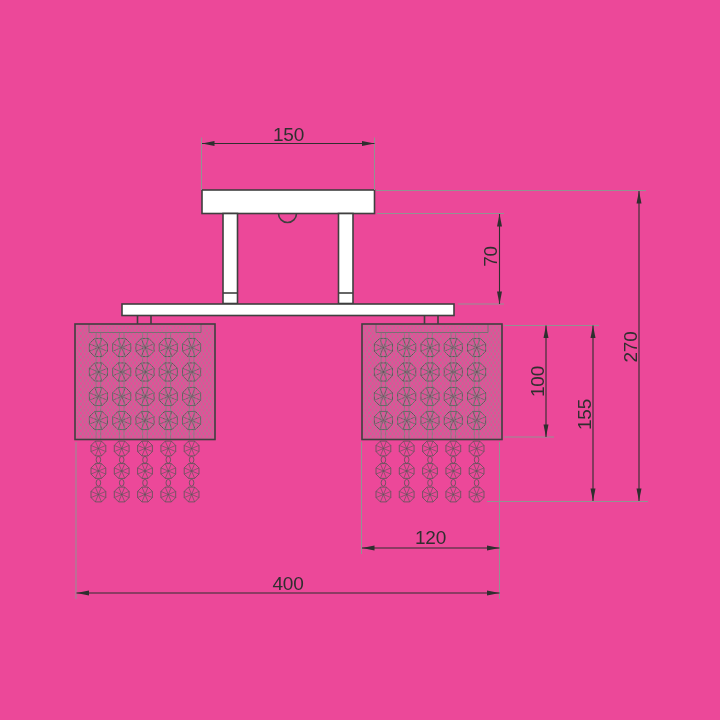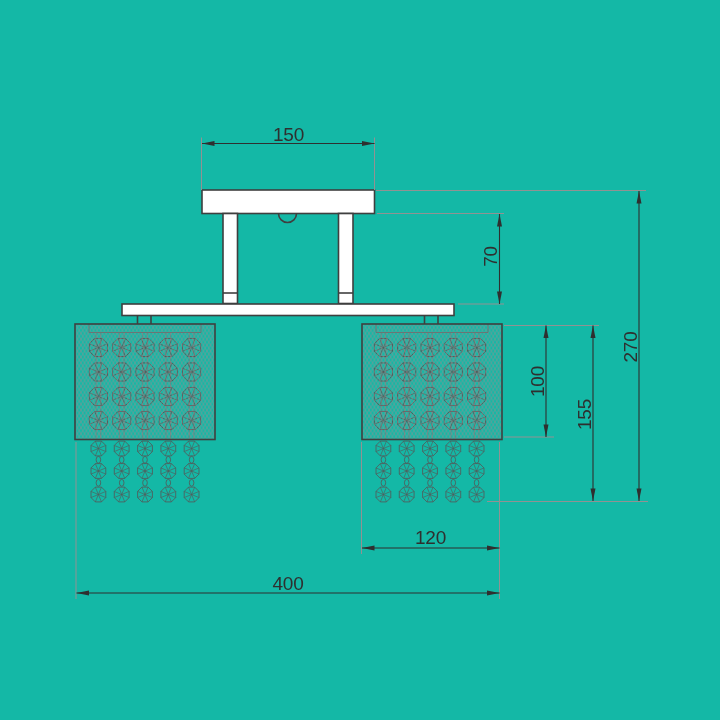--- a/index.html
+++ b/index.html
@@ -1,16 +1,16 @@
 <!DOCTYPE html>
 <html><head>
 <meta charset="utf-8">
 <style>
   html,body{margin:0;padding:0;background:#ffffff;}
-  .stage{position:relative;width:720px;height:720px;background:#14b8a6;overflow:hidden;
+  .stage{position:relative;width:720px;height:720px;background:#ec4899;overflow:hidden;
          font-family:"Liberation Sans",sans-serif;}
   svg{display:block;}
   .outline{stroke:#3f3f3f;stroke-width:1.6;fill:none;}
   .outline-fill{stroke:#3f3f3f;stroke-width:1.6;fill:#ffffff;}
   .thin{stroke:#6f6f6f;stroke-width:0.9;fill:none;}
   .strandline{stroke:#7a7a7a;stroke-width:0.8;fill:none;}
   .ext{stroke:#929292;stroke-width:1;fill:none;}
   .dim{stroke:#2f2f2f;stroke-width:1.1;fill:none;}
   .arrow{fill:#2f2f2f;stroke:none;}
   .dimtext{font-family:"Liberation Sans",sans-serif;font-size:19px;letter-spacing:-0.3px;

